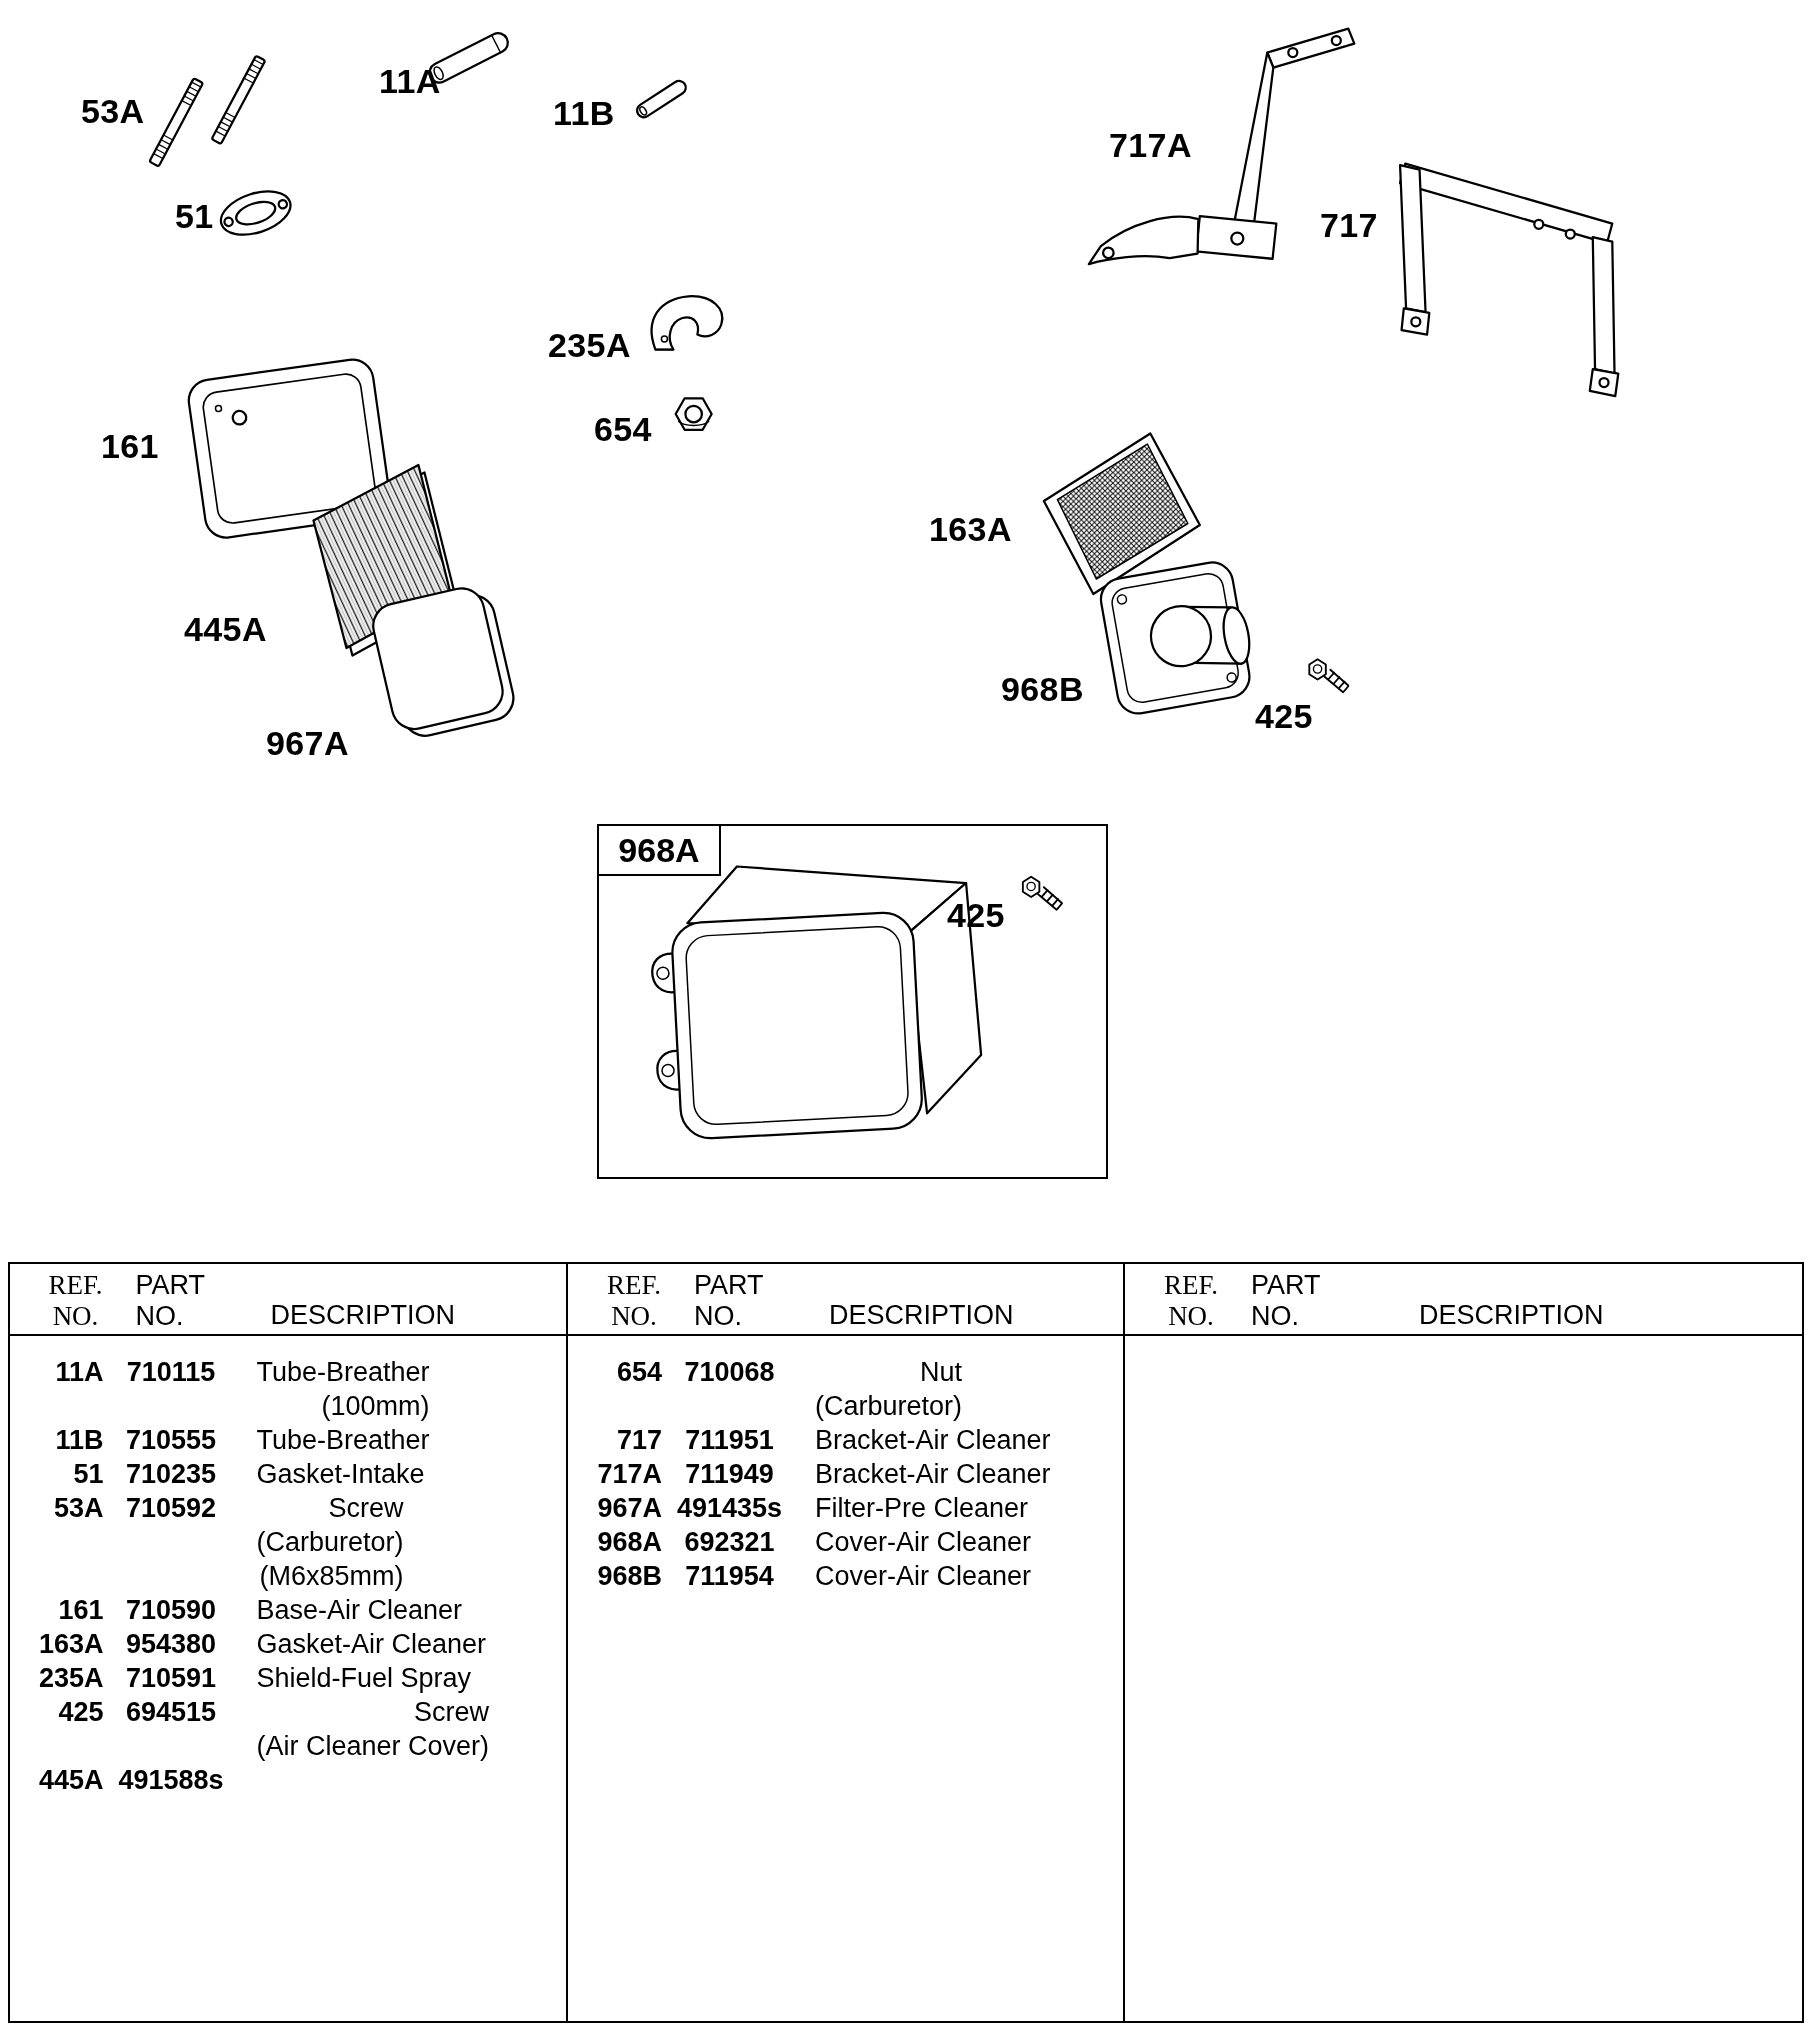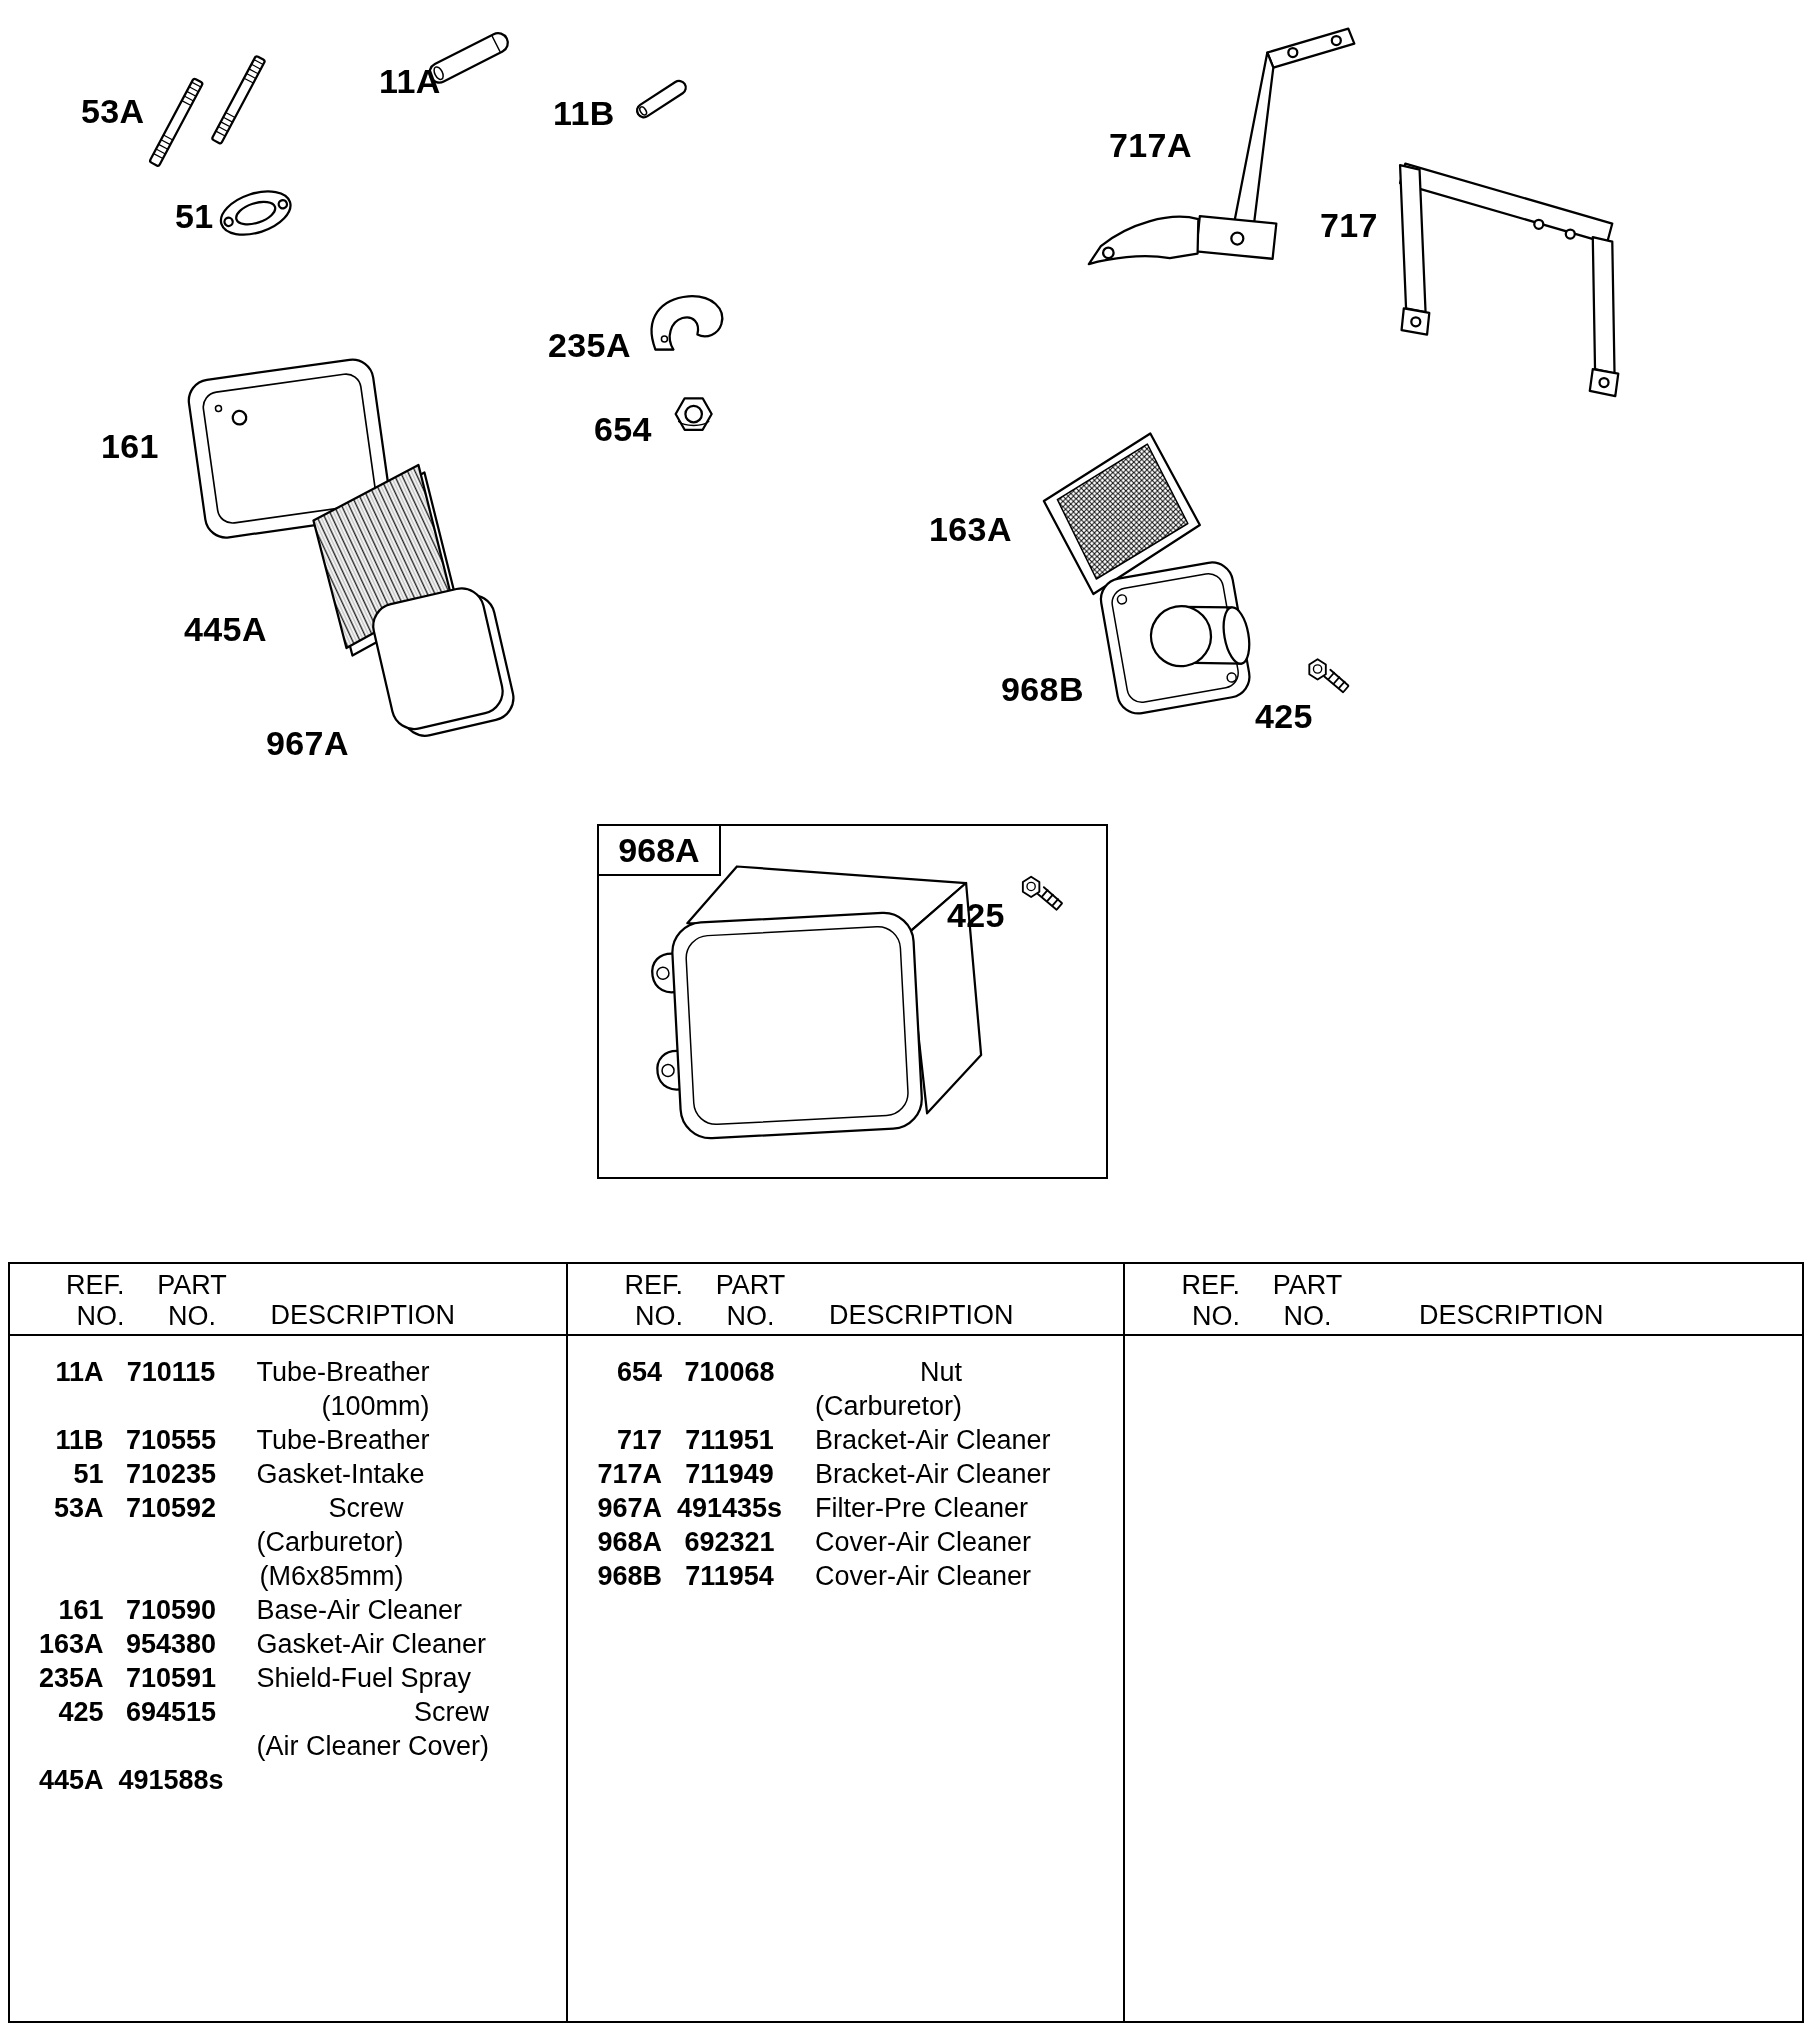--- a/index.html
+++ b/index.html
@@ -9,22 +9,22 @@
   
   .diagram-svg{position:absolute;left:0;top:0;}
   .part-label{position:absolute;font-size:34px;font-weight:bold;letter-spacing:0.4px;white-space:nowrap;}
   .box-968a{position:absolute;left:597px;top:824px;width:507px;height:351px;border:2.3px solid #000;background:transparent;}
   .box-label-cell{position:absolute;left:0;top:0;width:120px;height:48px;border-right:2.3px solid #000;border-bottom:2.3px solid #000;
       display:flex;align-items:center;justify-content:center;font-size:34px;font-weight:bold;}
 
   
   .table-line{position:absolute;background:#000;}
   .tsection{position:absolute;top:1262px;height:761px;}
-  .thead-ref{position:absolute;left:19px;top:7.5px;width:98px;text-align:right;font-size:27px;line-height:31px;}
-  .thead-part{position:absolute;left:128px;top:7.5px;width:113px;text-align:center;font-size:27px;line-height:31px;}
+  .thead-ref{position:absolute;left:19px;top:7.5px;width:98px;text-align:center;font-size:27px;line-height:31px;font-family:Liberation Serif, serif;}
+  .thead-part{position:absolute;left:128px;top:7.5px;width:113px;font-size:27px;line-height:31px;}
   .thead-desc{position:absolute;left:263px;top:38px;font-size:27px;line-height:31px;}
   .rows{position:absolute;left:0;top:93px;right:0;}
   .trow{display:flex;font-size:27px;line-height:34px;align-items:flex-start;}
   .c-ref{width:96px;text-align:right;font-weight:bold;flex:none;}
   .c-part{width:135px;text-align:center;font-weight:bold;flex:none;}
   .c-desc{padding-left:18px;text-align:right;}
 </style>
 </head>
 <body>
 

